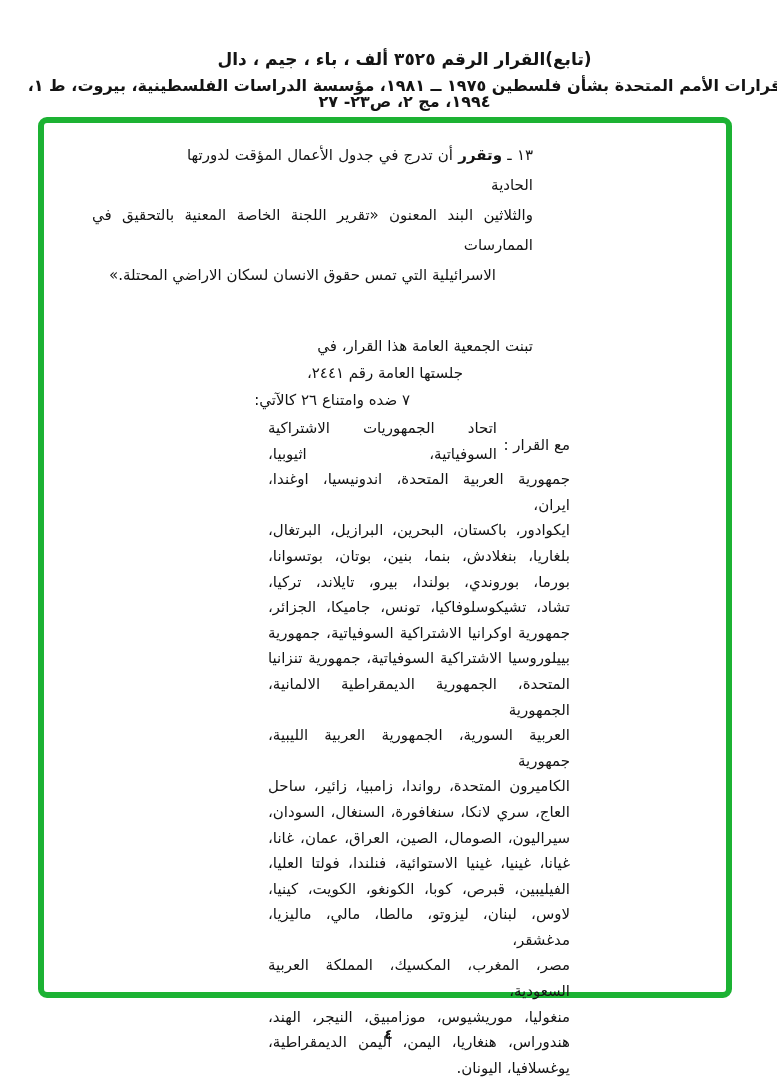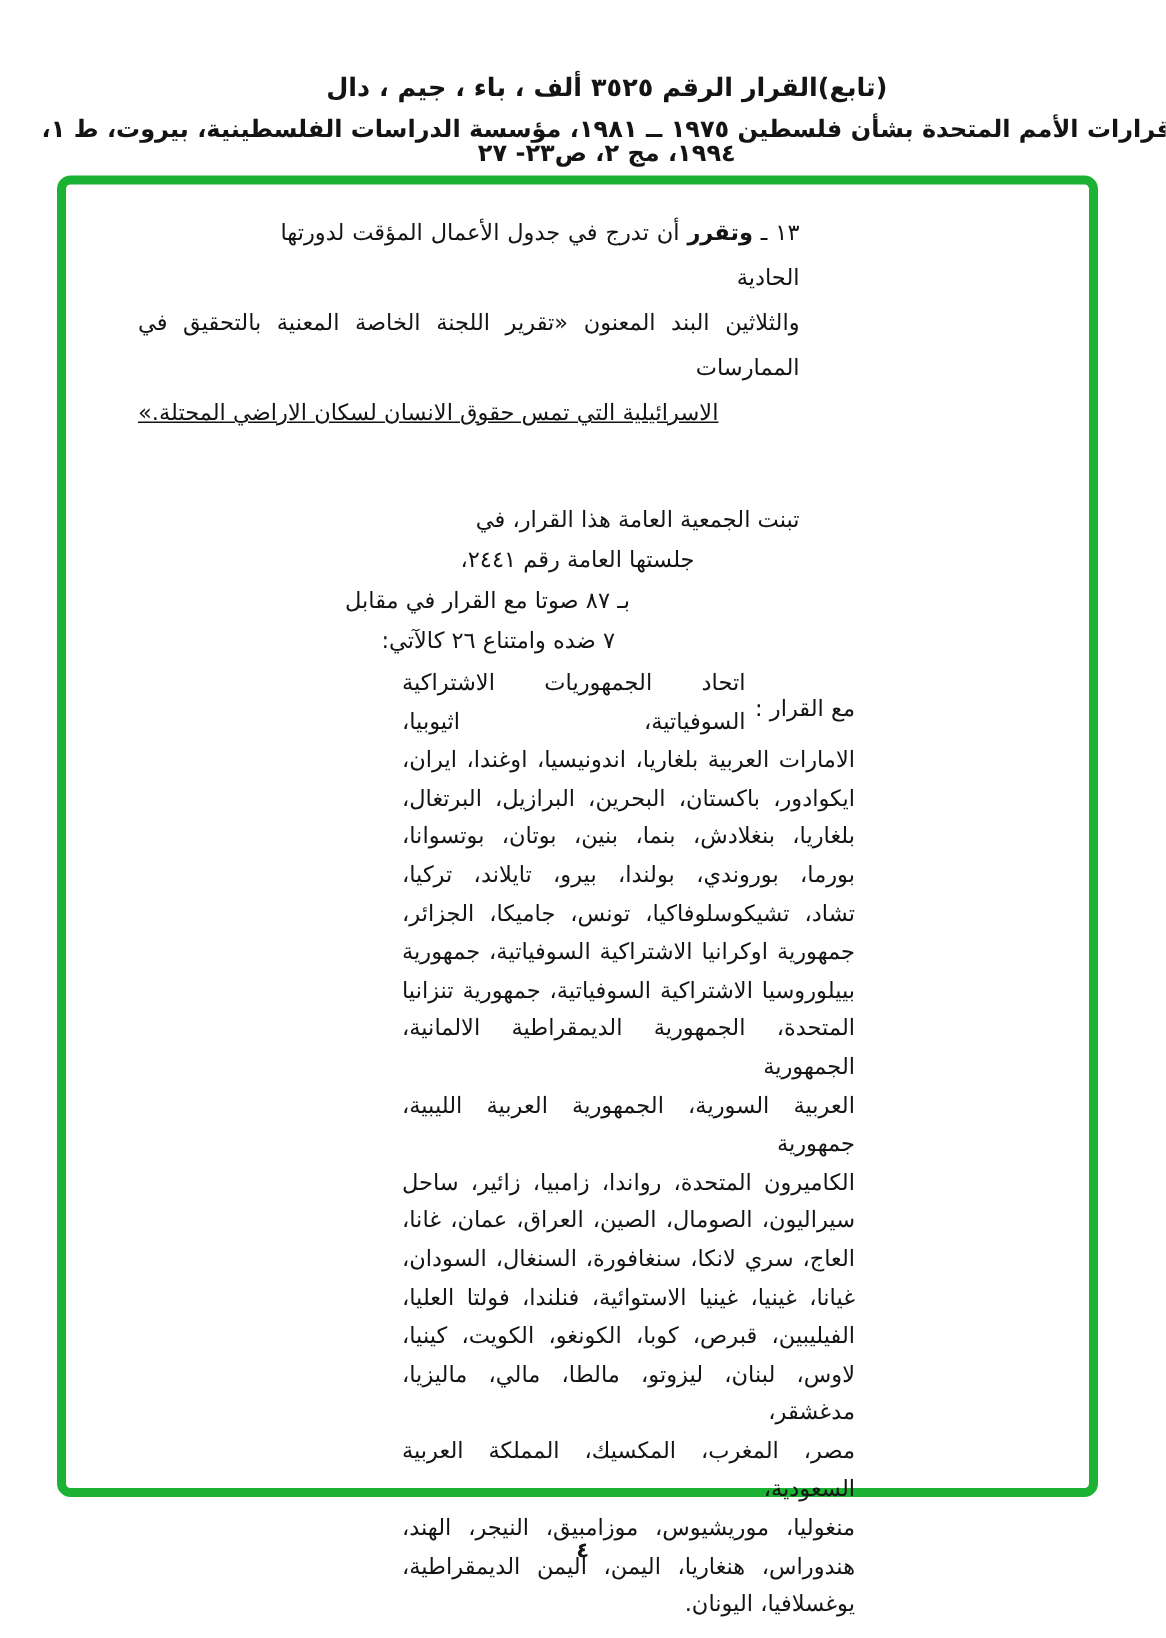--- a/index.html
+++ b/index.html
@@ -36,21 +36,21 @@
     direction:rtl;text-align:right;
     font-size:15px;
   }
   .line{line-height:30px;white-space:normal;}
   .jline{text-align:justify;text-align-last:justify;}
   .b{font-weight:bold;}
 
   
   .p13-l1{padding-right:37px;padding-left:95px;}
   .p13-l2{padding-right:37px;}
-  .p13-l3{padding-right:57px;text-align:left;text-decoration:underline;}
+  .p13-l3{padding-right:57px;text-align:center;}
 
   
   .ad-l1{padding-right:37px;margin-top:43px;}
   .ad-l2{padding-right:107px;}
   .ad-l3{padding-right:150px;}
   .ad-l4{padding-right:160px;}
   .adoption .line{line-height:27px;}
 
   
   .vote-block{position:relative;margin-top:2px;}
@@ -85,40 +85,39 @@
 
   <div class="para13">
     <div class="line jline p13-l1"><span>١٣ ـ </span><span class="b">وتقرر</span><span> أن تدرج في جدول الأعمال المؤقت لدورتها الحادية</span></div>
     <div class="line jline p13-l2">والثلاثين البند المعنون «تقرير اللجنة الخاصة المعنية بالتحقيق في الممارسات</div>
     <div class="line p13-l3">الاسرائيلية التي تمس حقوق الانسان لسكان الاراضي المحتلة.»</div>
   </div>
 
   <div class="adoption">
     <div class="line ad-l1">تبنت الجمعية العامة هذا القرار، في</div>
     <div class="line ad-l2">جلستها العامة رقم ٢٤٤١،</div>
-    <div class="line ad-l3">بـ ٨٧ صوتا مع القرار في مقابل</div>
     <div class="line ad-l4">٧ ضده وامتناع ٢٦ كالآتي:</div>
   </div>
 
   <div class="vote-block">
     <div class="vote-label">مع القرار :</div>
     <div class="vote-lines">
         <div class="vline first">اتحاد الجمهوريات الاشتراكية السوفياتية، اثيوبيا،</div>
-        <div class="vline">الامارات العربية بلغاريا، اندونيسيا، اوغندا، ايران،</div>
+        <div class="vline">جمهورية العربية المتحدة، اندونيسيا، اوغندا، ايران،</div>
         <div class="vline">ايكوادور، باكستان، البحرين، البرازيل، البرتغال،</div>
         <div class="vline">بلغاريا، بنغلادش، بنما، بنين، بوتان، بوتسوانا،</div>
         <div class="vline">بورما، بوروندي، بولندا، بيرو، تايلاند، تركيا،</div>
         <div class="vline">تشاد، تشيكوسلوفاكيا، تونس، جاميكا، الجزائر،</div>
         <div class="vline">جمهورية اوكرانيا الاشتراكية السوفياتية، جمهورية</div>
         <div class="vline">بييلوروسيا الاشتراكية السوفياتية، جمهورية تنزانيا</div>
         <div class="vline">المتحدة، الجمهورية الديمقراطية الالمانية، الجمهورية</div>
         <div class="vline">العربية السورية، الجمهورية العربية الليبية، جمهورية</div>
         <div class="vline">الكاميرون المتحدة، رواندا، زامبيا، زائير، ساحل</div>
+        <div class="vline">العاج، سري لانكا، سنغافورة، السنغال، السودان،</div>
         <div class="vline">سيراليون، الصومال، الصين، العراق، عمان، غانا،</div>
-        <div class="vline">العاج، سري لانكا، سنغافورة، السنغال، السودان،</div>
         <div class="vline">غيانا، غينيا، غينيا الاستوائية، فنلندا، فولتا العليا،</div>
         <div class="vline">الفيليبين، قبرص، كوبا، الكونغو، الكويت، كينيا،</div>
         <div class="vline">لاوس، لبنان، ليزوتو، مالطا، مالي، ماليزيا، مدغشقر،</div>
         <div class="vline">مصر، المغرب، المكسيك، المملكة العربية السعودية،</div>
         <div class="vline">منغوليا، موريشيوس، موزامبيق، النيجر، الهند،</div>
         <div class="vline">هندوراس، هنغاريا، اليمن، اليمن الديمقراطية،</div>
         <div class="vline last">يوغسلافيا، اليونان.</div>
       </div>
   </div>
 

